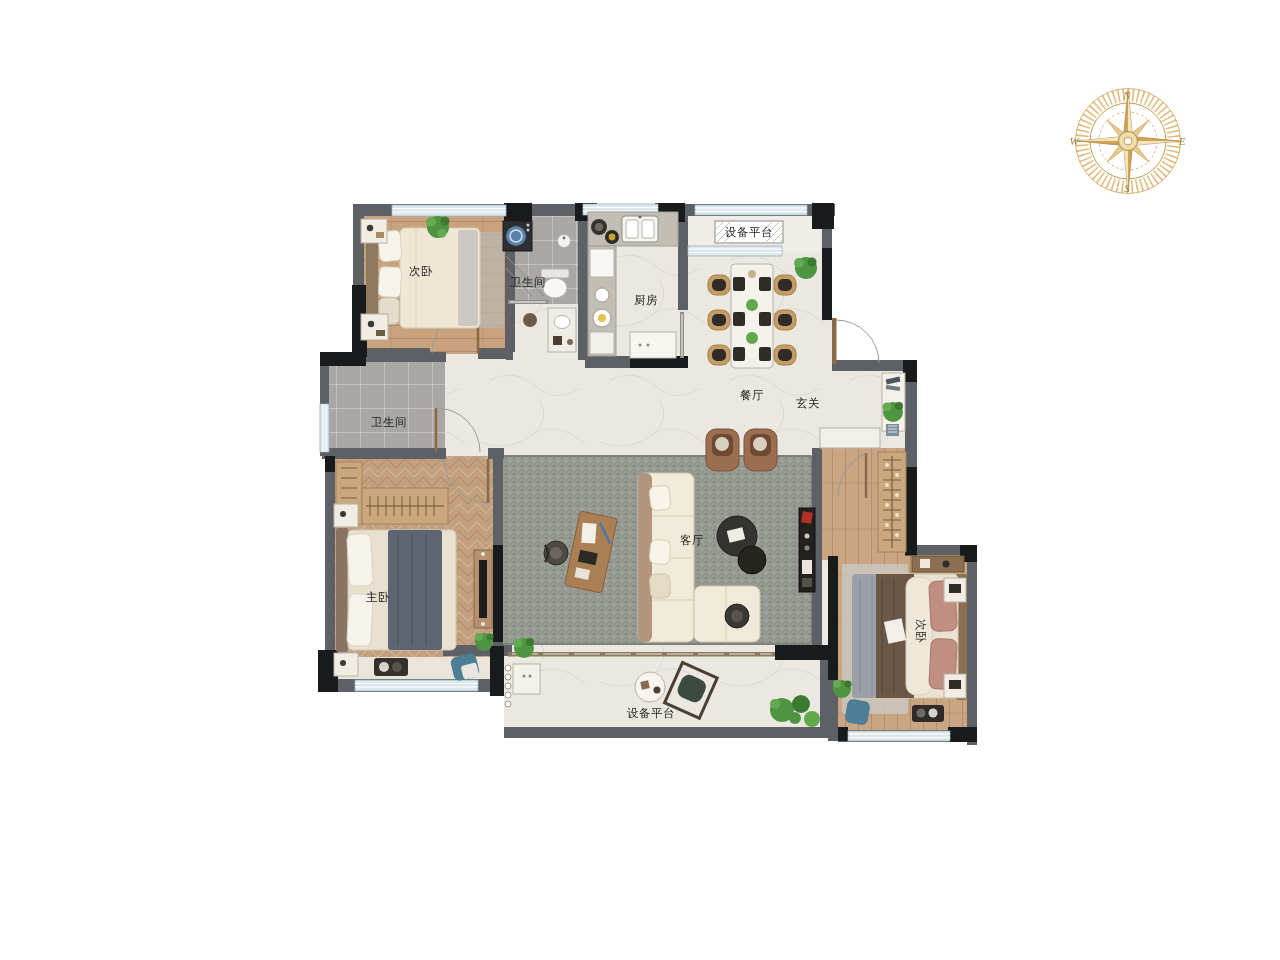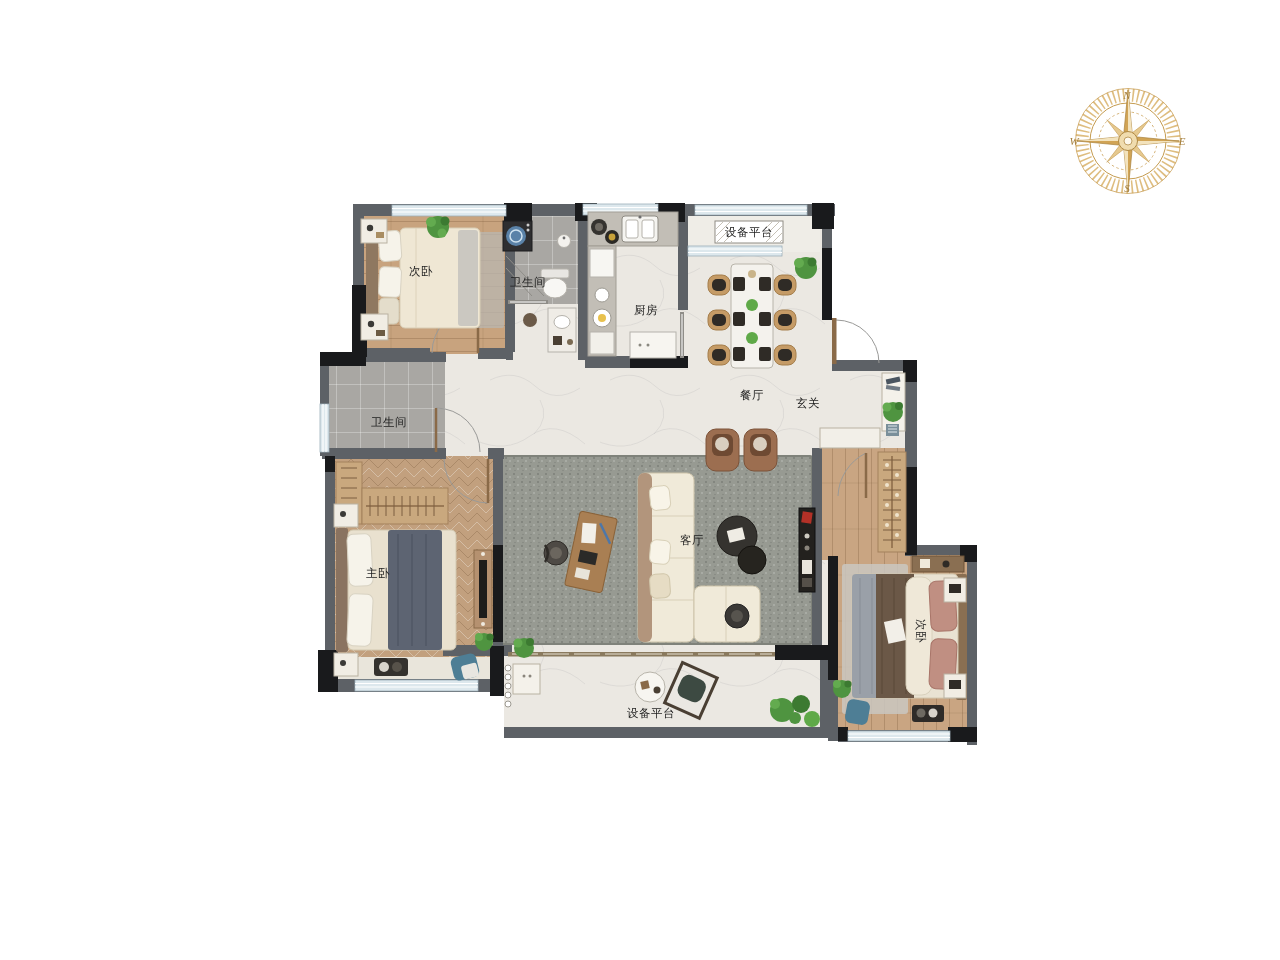--- a/index.html
+++ b/index.html
@@ -528,26 +528,26 @@
       <polygon points="0,51 -4.5,4.5 0,0" fill="#f3e3bd"></polygon>
       <polygon points="-51,0 -4.5,-4.5 0,0" fill="#f3e3bd"></polygon>
     </g>
     <circle r="9.5" fill="#f0dcae" stroke="#b08a45" stroke-width="1"></circle>
     <circle r="4" fill="#fdf8ec" stroke="#b08a45" stroke-width="0.8"></circle>
   </g>
 </svg>
 
 <div class="rlabel" style="left:421px;top:271px">次卧</div>
 <div class="rlabel" style="left:528px;top:282px">卫生间</div>
-<div class="rlabel" style="left:646px;top:310px">厨房</div>
+<div class="rlabel" style="left:646px;top:300px">厨房</div>
 <div class="rlabel" style="left:749px;top:232px">设备平台</div>
 <div class="rlabel" style="left:752px;top:395px">餐厅</div>
 <div class="rlabel" style="left:808px;top:403px">玄关</div>
 <div class="rlabel" style="left:389px;top:422px">卫生间</div>
-<div class="rlabel" style="left:378px;top:573px">主卧</div>
+<div class="rlabel" style="left:378px;top:597px">主卧</div>
 <div class="rlabel" style="left:692px;top:540px">客厅</div>
 <div class="rlabel rot90" style="left:920px;top:631px">次卧</div>
 <div class="rlabel" style="left:651px;top:713px">设备平台</div>
 
 <div class="cletter" style="left:1127px;top:95px">N</div>
 <div class="cletter" style="left:1182px;top:141px">E</div>
 <div class="cletter" style="left:1127px;top:188px">S</div>
 <div class="cletter" style="left:1074px;top:141px">W</div>
 
 </div>

